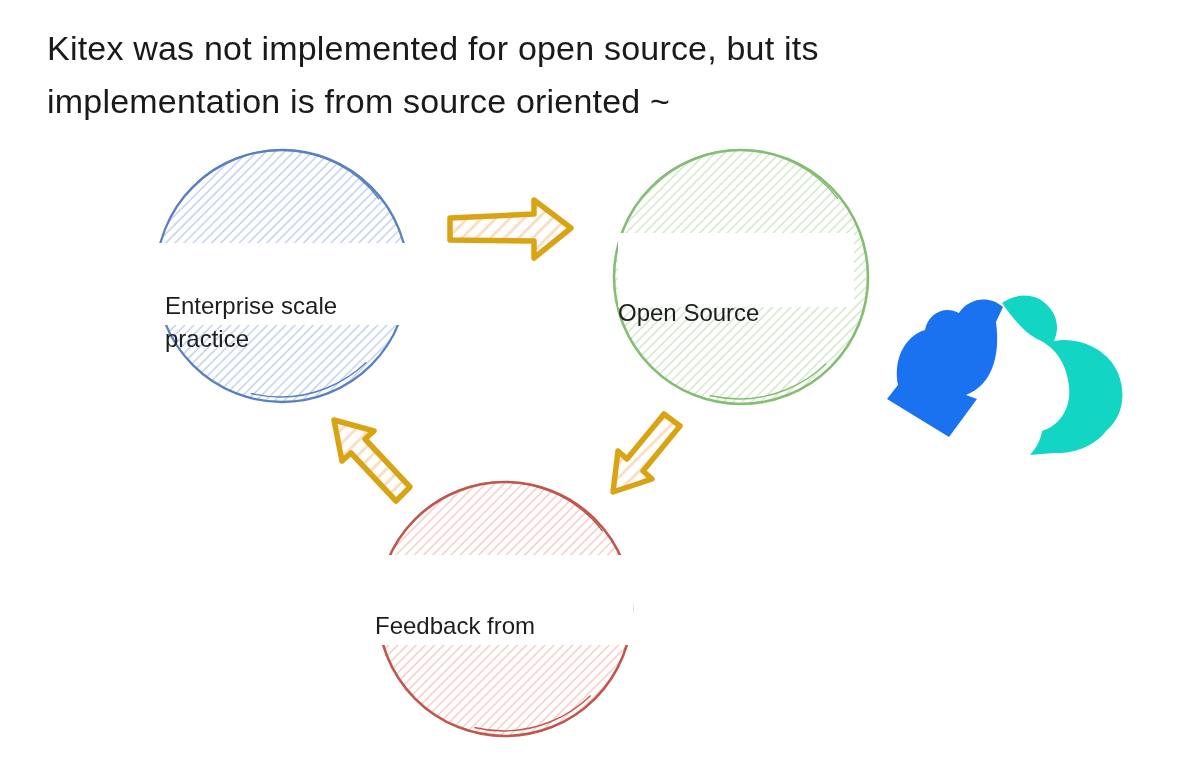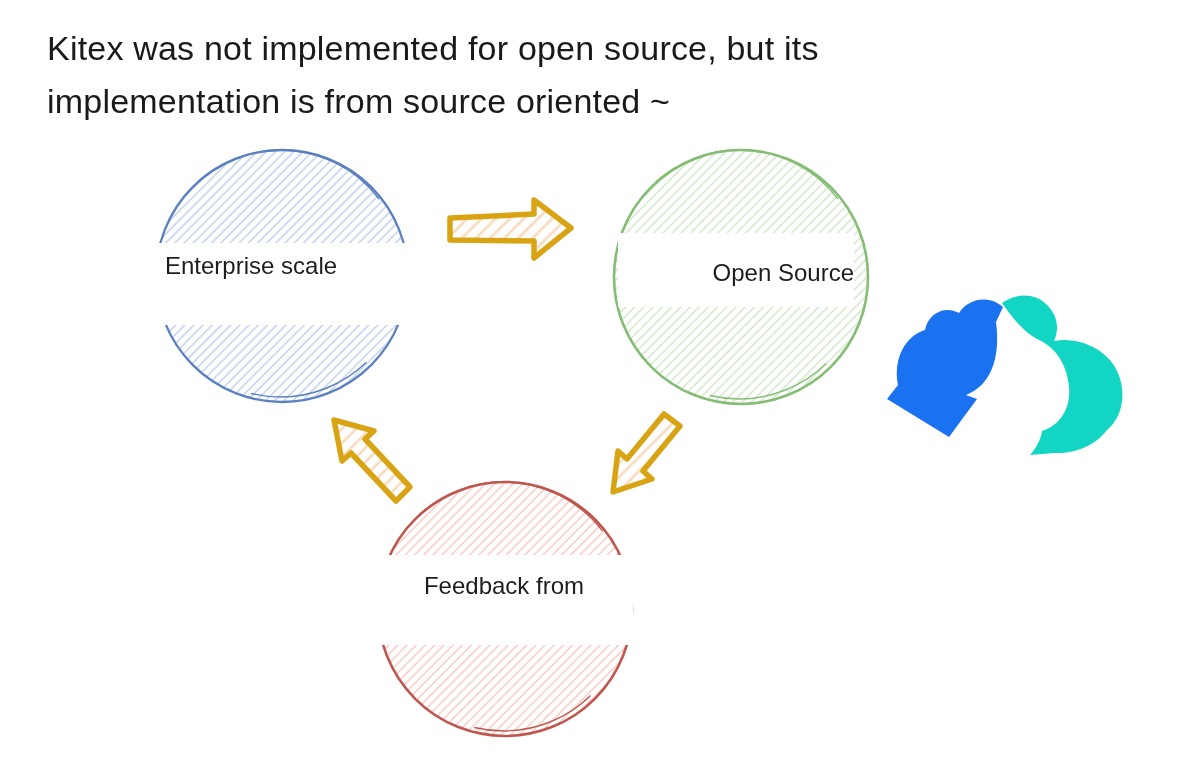--- a/index.html
+++ b/index.html
@@ -20,24 +20,25 @@
     font-size: 34px;
     line-height: 53px;
     font-weight: 400;
     letter-spacing: 0.2px;
   }
   .diagram-svg { position: absolute; left: 0; top: 0; }
   .node-label {
     position: absolute;
     font-size: 24px;
     font-weight: 400;
+    margin-top: 40px;
   }
   .label-enterprise { left: 165px; top: 249px; width: 245px; line-height: 33px; text-align: left; }
-  .label-opensource { left: 618px; top: 258px; width: 236px; line-height: 30px; text-align: right; }
-  .label-feedback   { left: 375px; top: 568px; width: 258px; line-height: 35px; text-align: center; }
+  .label-opensource { left: 618px; top: 258px; width: 236px; line-height: 30px; text-align: left; }
+  .label-feedback   { left: 375px; top: 568px; width: 258px; line-height: 35px; }
 </style>
 </head>
 <body>
 
 <div class="canvas">
 
   <div class="title" style="color: rgb(26, 26, 26);">
     <div>Kitex was not implemented for open source, but its</div>
     <div>implementation is from source oriented ~</div>
   </div>
@@ -88,20 +89,21 @@
       <path d="M117,8 C130,-2 150,-2 161,9 C172,19 175,33 169,46
                C196,41 224,56 233,78 C242,100 237,123 221,136
                C211,150 190,159 169,158 L145,160
                C152,152 156,144 157,136 C176,130 186,112 184,92
                C182,66 167,50 152,44 C140,38 128,24 117,8 Z" fill="#12d6c3"></path>
     </g>
   </svg>
 
   <div class="node-label label-enterprise" style="color: rgb(29, 29, 31);">
     <div>Enterprise scale</div>
+    <div>practice</div>
   </div>
 
   <div class="node-label label-opensource" style="color: rgb(29, 29, 31);">Open Source</div>
 
   <div class="node-label label-feedback" style="color: rgb(29, 29, 31);">
     <div>Feedback from</div>
   </div>
 
 </div>
 

